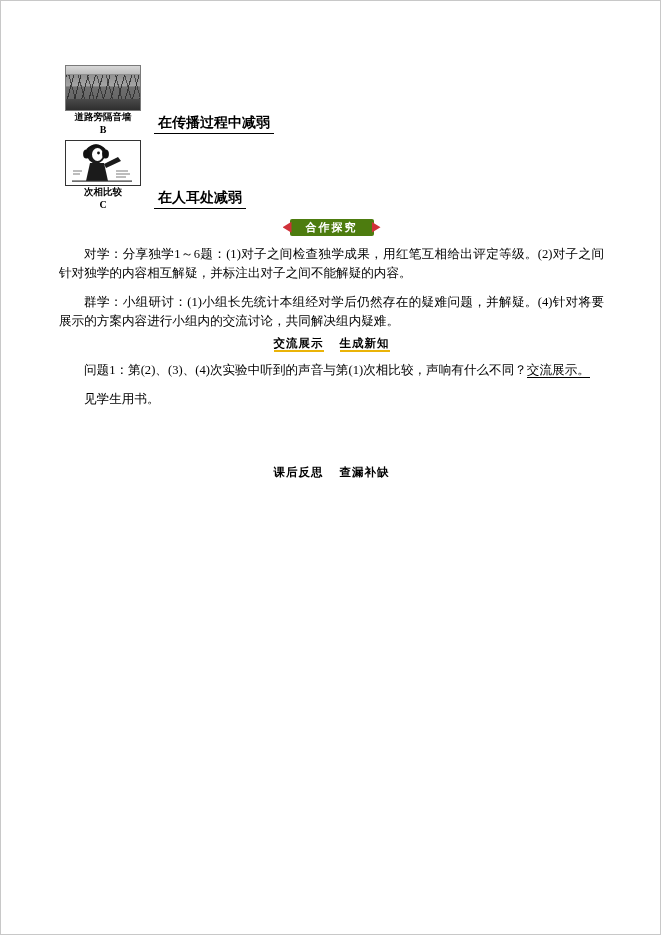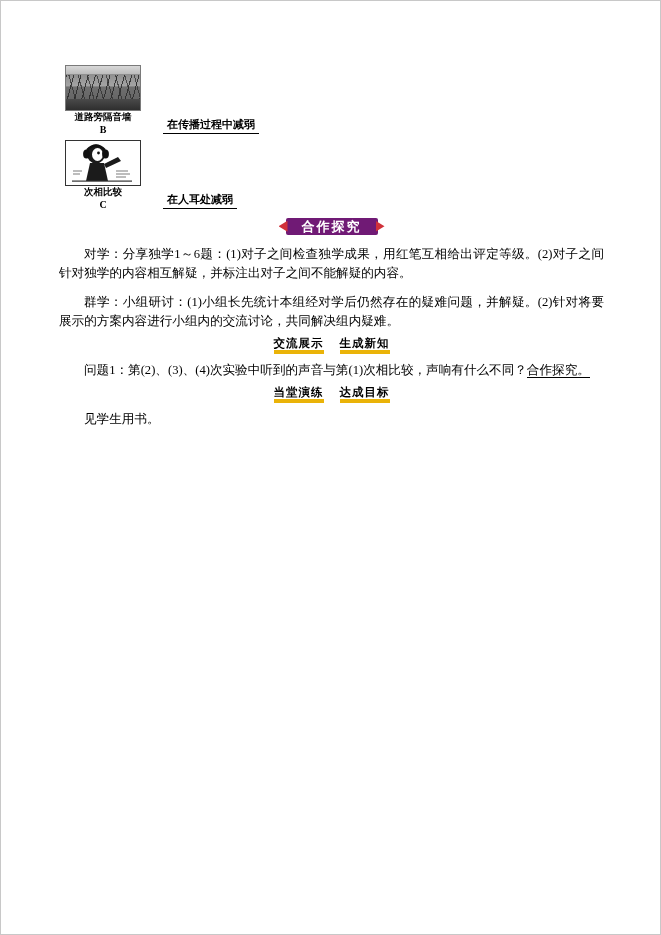--- a/index.html
+++ b/index.html
@@ -87,44 +87,44 @@
     white-space: nowrap;
   }
   .fig-letter {
     font-size: 10px;
     font-weight: bold;
     line-height: 1.2;
   }
   .fig-answer {
     display: inline-block;
     vertical-align: bottom;
-    font-size: 11px;
+    font-size: 14px;
     font-weight: bold;
     border-bottom: 1px solid #000;
     padding: 0 4px 1px 4px;
-    margin-left: 16px;
+    margin-left: 7px;
     margin-bottom: 2px;
   }
 
   
   .banner-wrap {
     text-align: center;
     margin: 6px 0 6px 0;
     position: relative;
     height: 18px;
   }
   .banner {
     display: inline-block;
     position: relative;
     padding: 1px 16px;
-    font-size: 13px;
+    font-size: 11px;
     font-weight: bold;
     letter-spacing: 2px;
     color: #ffffff;
-    background: #701a75;
+    background: #4d7c0f;
     border-radius: 2px;
     line-height: 15px;
   }
   .banner::before, .banner::after {
     content: "";
     position: absolute;
     top: 3px;
     width: 9px;
     height: 11px;
     background: #d0313a;
@@ -158,21 +158,21 @@
   .subhead {
     text-align: center;
     font-size: 11.5px;
     font-weight: bold;
     letter-spacing: 1px;
     margin: 5px 0 4px 0;
     font-family: "Liberation Serif", serif;
   }
   .subhead .sp { display: inline-block; width: 16px; }
   .subhead.underlined span.txt {
-    border-bottom: 4px solid #eab308;
+    border-bottom: 2px solid #eab308;
     padding-bottom: 1px;
   }
   .spacer-xl { height: 48px; }
 </style>
 </head>
 <body>
 
 <div class="page">
   <div class="content">
 
@@ -219,33 +219,33 @@
         <div class="fig-caption">次相比较</div>
         <div class="fig-letter">C</div>
       </div><span class="fig-answer">在人耳处减弱</span>
     </div>
 
     <div class="banner-wrap">
       <span class="banner">合作探究</span>
     </div>
 
     <p class="para indent">对学：分享独学1～6题：(1)对子之间检查独学成果，用红笔互相给出评定等级。(2)对子之间针对独学的内容相互解疑，并标注出对子之间不能解疑的内容。</p>
-    <p class="para indent">群学：小组研讨：(1)小组长先统计本组经对学后仍然存在的疑难问题，并解疑。(2)针对将要展示的方案内容进行小组内的交流讨论，共同解决组内疑难。</p>
+    <p class="para indent">群学：小组研讨：(1)小组长先统计本组经对学后仍然存在的疑难问题，并解疑。(4)针对将要展示的方案内容进行小组内的交流讨论，共同解决组内疑难。</p>
 
     <div class="subhead underlined">
       <span class="txt">交流展示</span><span class="sp"></span><span class="txt">生成新知</span>
     </div>
 
 
-    <p class="para indent"><span>问题1：</span><span>第(2)、(3)、(4)次实验中听到的声音与第(1)次相比较，声响有什么不同？</span><span class="answer-line">合作探究。</span></p>
-
-
-    <div class="subhead underlined">
-      <span class="txt">当堂演练</span><span class="sp"></span><span class="txt">达成目标</span>
-    </div>
+    <p class="para indent"><span>问题1：</span><span>第(2)、(3)、(4)次实验中听到的声音与第(1)次相比较，声响有什么不同？</span><span class="answer-line">交流展示。</span></p>
+
+
 
     <p class="para indent">见学生用书。</p>
 
     <div class="spacer-xl"></div>
 
+    <div class="subhead">
+      <span>课后反思</span><span class="sp"></span><span>查漏补缺</span>
+    </div>
 
   </div>
 </div>
 
 </body></html>

